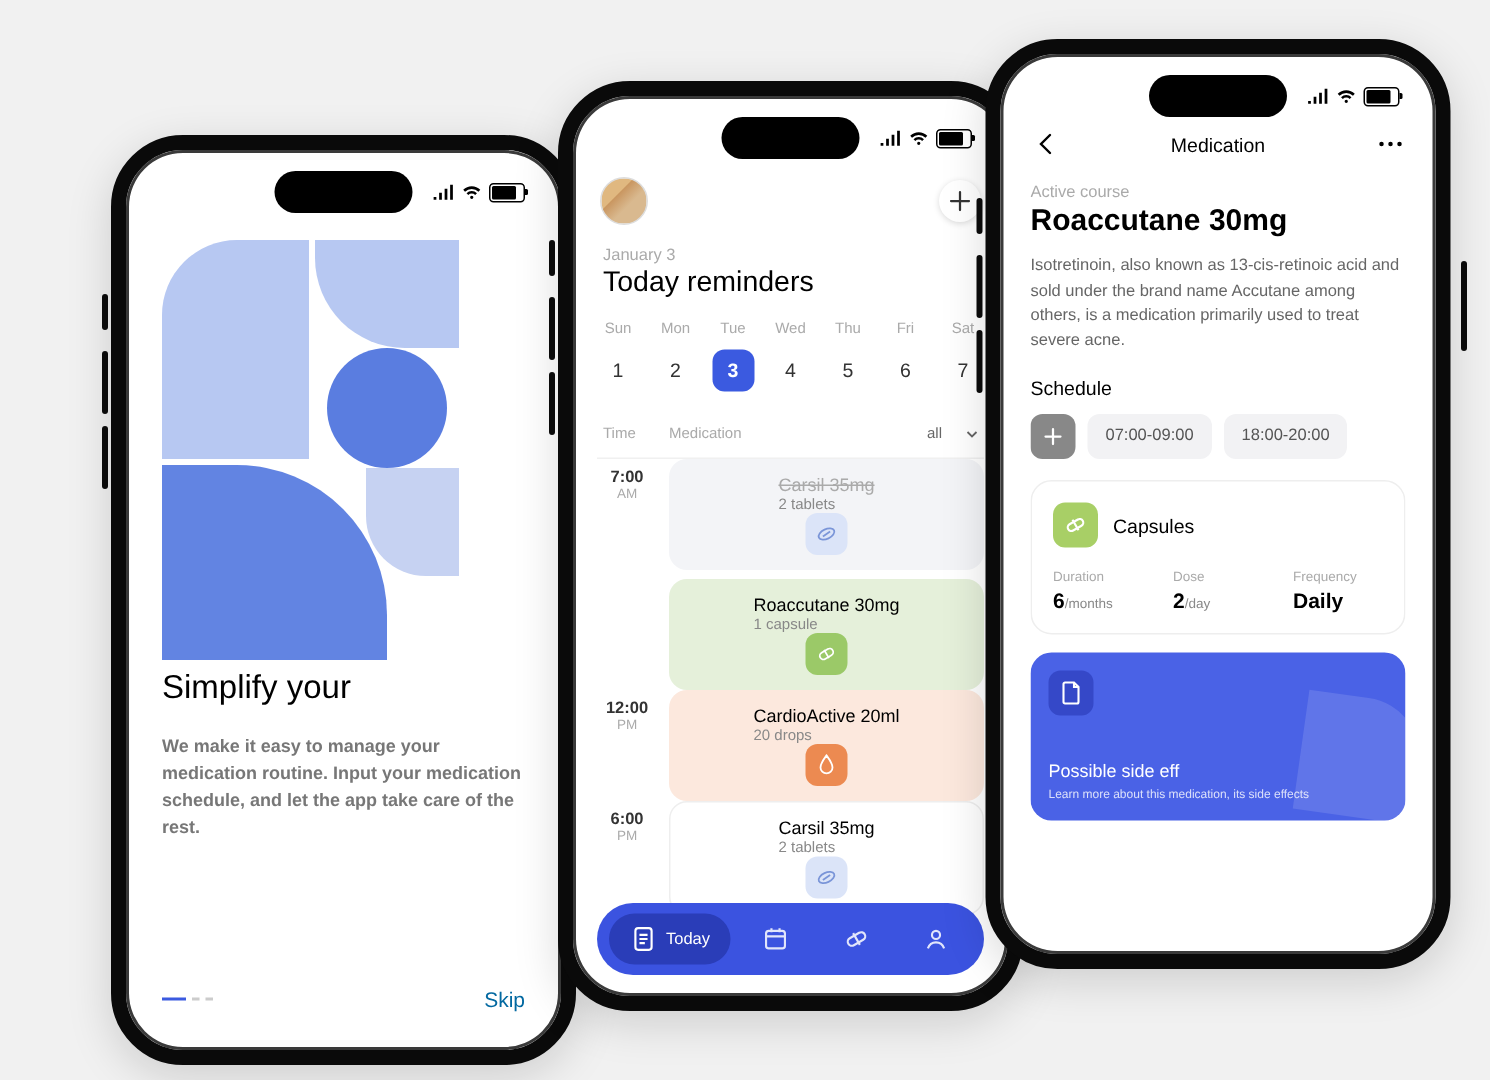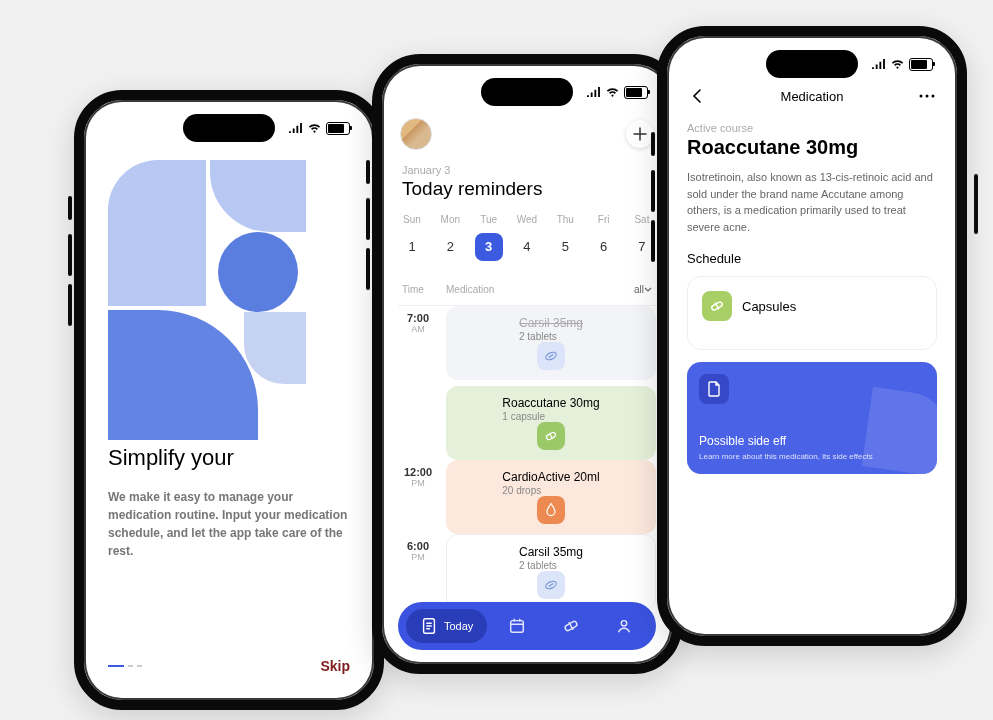--- a/index.html
+++ b/index.html
@@ -76,21 +76,21 @@
 .onb-content { position: absolute; left: 24px; right: 24px; top: 344px; }
 .onb-title { font-size: 22px; font-weight: 500; line-height: 1.25; color: #000; margin-bottom: 16px; }
 .onb-desc { font-size: 12px; line-height: 1.5; color: #777; font-weight: bold; }
 .onb-footer {
   position: absolute; bottom: 26px; left: 24px; right: 24px;
   display: flex; justify-content: space-between; align-items: center;
 }
 .pager { display: flex; gap: 4px; }
 .pager .dash { width: 16px; height: 2px; background: #3b5ae0; }
 .pager .dot { width: 5px; height: 2px; background: #ccc; }
-.skip-btn { color: #7f1d1d; font-size: 14px; font-weight: 700; }
+.skip-btn { color: #0369a1; font-size: 14px; font-weight: 400; }
 
 
 #phone2 { left: 372px; top: 54px; }
 .p2-header {
   position: absolute; top: 54px; left: 18px; right: 18px;
   display: flex; justify-content: space-between; align-items: center;
 }
 .avatar { width: 30px; height: 30px; border-radius: 50%; background: linear-gradient(135deg,#e0b880 35%,#c99660 36%,#d9b98f 60%); border: 1px solid #ddd; }
 .add-btn { width: 28px; height: 28px; border-radius: 50%; background: #fff; box-shadow: 0 1px 4px rgba(0,0,0,0.15); display:flex; align-items:center; justify-content:center; font-size:18px; color:#333; }
 .p2-titleblock { position:absolute; top: 100px; left: 20px; }
@@ -98,21 +98,21 @@
 .p2-title { font-size: 19px; font-weight: 500; margin-top: 2px; }
 .week-row { position:absolute; top: 150px; left: 14px; right: 14px; display:flex; justify-content:space-between; }
 .day-col { width: 32px; text-align: center; }
 .day-name { font-size: 10px; color: #aaa; margin-bottom: 8px; }
 .day-num { font-size: 13px; color: #333; width:28px; height:28px; line-height:28px; border-radius:8px; margin:0 auto; }
 .day-num.sel { background: #3b5ae0; color:#fff; font-weight:600; }
 .list-area { position:absolute; top: 216px; left: 0; right: 0; bottom: 72px; padding: 0 16px; }
 .list-head { display:flex; align-items:center; font-size:10px; color:#aaa; padding: 4px 4px 10px; border-bottom:1px solid #f0f0f0; }
 .list-head .t1 { width: 44px; }
 .list-head .t2 { flex:1; }
-.list-head .t3 { display:flex; align-items:center; gap:0; color:#666;justify-content:space-between; }
+.list-head .t3 { display:flex; align-items:center; gap:16px; color:#666;justify-content:space-between; }
 .row-slot { display:flex; align-items:flex-start; gap:8px; }
 .time-col { width: 40px; text-align:center; padding-top:6px; }
 .time-t { font-size:11px; font-weight:600; color:#333; }
 .time-m { font-size:9px; color:#aaa; }
 .cards-col { flex:1; display:flex; flex-direction:column; gap:6px; }
 .med-card { border-radius:12px; padding:10px 12px; display:flex; align-items:center; justify-content:space-between;flex-direction:column; }
 .med-info .med-name { font-size:12px; font-weight:500; }
 .med-info .med-dose { font-size:10px; color:#888; margin-top:1px; }
 .med-icon { width:28px; height:28px; border-radius:8px; display:flex; align-items:center; justify-content:center; flex-shrink:0; }
 .c-gray { background:#f3f4f7; }
@@ -436,31 +436,54 @@
             <circle cx="14" cy="2" r="1.5" fill="#000"></circle>
           </svg>
       </div>
     </div>
 
     <div class="sub-label">Active course</div>
     <div class="med-title">Roaccutane 30mg</div>
     <div class="med-desc">Isotretinoin, also known as 13-cis-retinoic acid and sold under the brand name Accutane among others, is a medication primarily used to treat severe acne.</div>
 
     <div class="sched-label">Schedule</div>
+    <div class="sched-row">
+      <div class="sched-add">
+        <svg width="12" height="12" viewBox="0 0 12 12">
+            <path d="M6 1v10M1 6h10" stroke="#fff" stroke-width="1.5" stroke-linecap="round"></path>
+          </svg>
+      </div>
+      <div class="sched-chip">07:00-09:00</div>
+      <div class="sched-chip">18:00-20:00</div>
+    </div>
 
     <div class="type-card">
       <div class="type-row">
         <div class="type-icon">
           <svg width="16" height="16" viewBox="0 0 20 20">
               <rect x="3" y="7" width="14" height="6" rx="3" transform="rotate(-30 10 10)" fill="none" stroke="#fff" stroke-width="1.8"></rect>
               <path d="M10 5v10" transform="rotate(-30 10 10)" stroke="#fff" stroke-width="1.8"></path>
             </svg>
         </div>
         <div class="type-name">Capsules</div>
       </div>
+      <div class="stats-row">
+        <div class="stat">
+          <div class="stat-label">Duration</div>
+          <div class="stat-val"><span>6</span><span class="stat-unit">/months</span></div>
+        </div>
+        <div class="stat">
+          <div class="stat-label">Dose</div>
+          <div class="stat-val"><span>2</span><span class="stat-unit">/day</span></div>
+        </div>
+        <div class="stat">
+          <div class="stat-label">Frequency</div>
+          <div class="stat-val">Daily</div>
+        </div>
+      </div>
     </div>
 
     <div class="cards-row">
       <div class="side-card">
         <div class="doc-icon">
           <svg width="14" height="16" viewBox="0 0 14 16">
               <path d="M3 1h6l3 3v10a1 1 0 01-1 1H3a1 1 0 01-1-1V2a1 1 0 011-1z" fill="none" stroke="#fff" stroke-width="1.4"></path>
               <path d="M9 1v3h3" fill="none" stroke="#fff" stroke-width="1.4"></path>
             </svg>
         </div>

